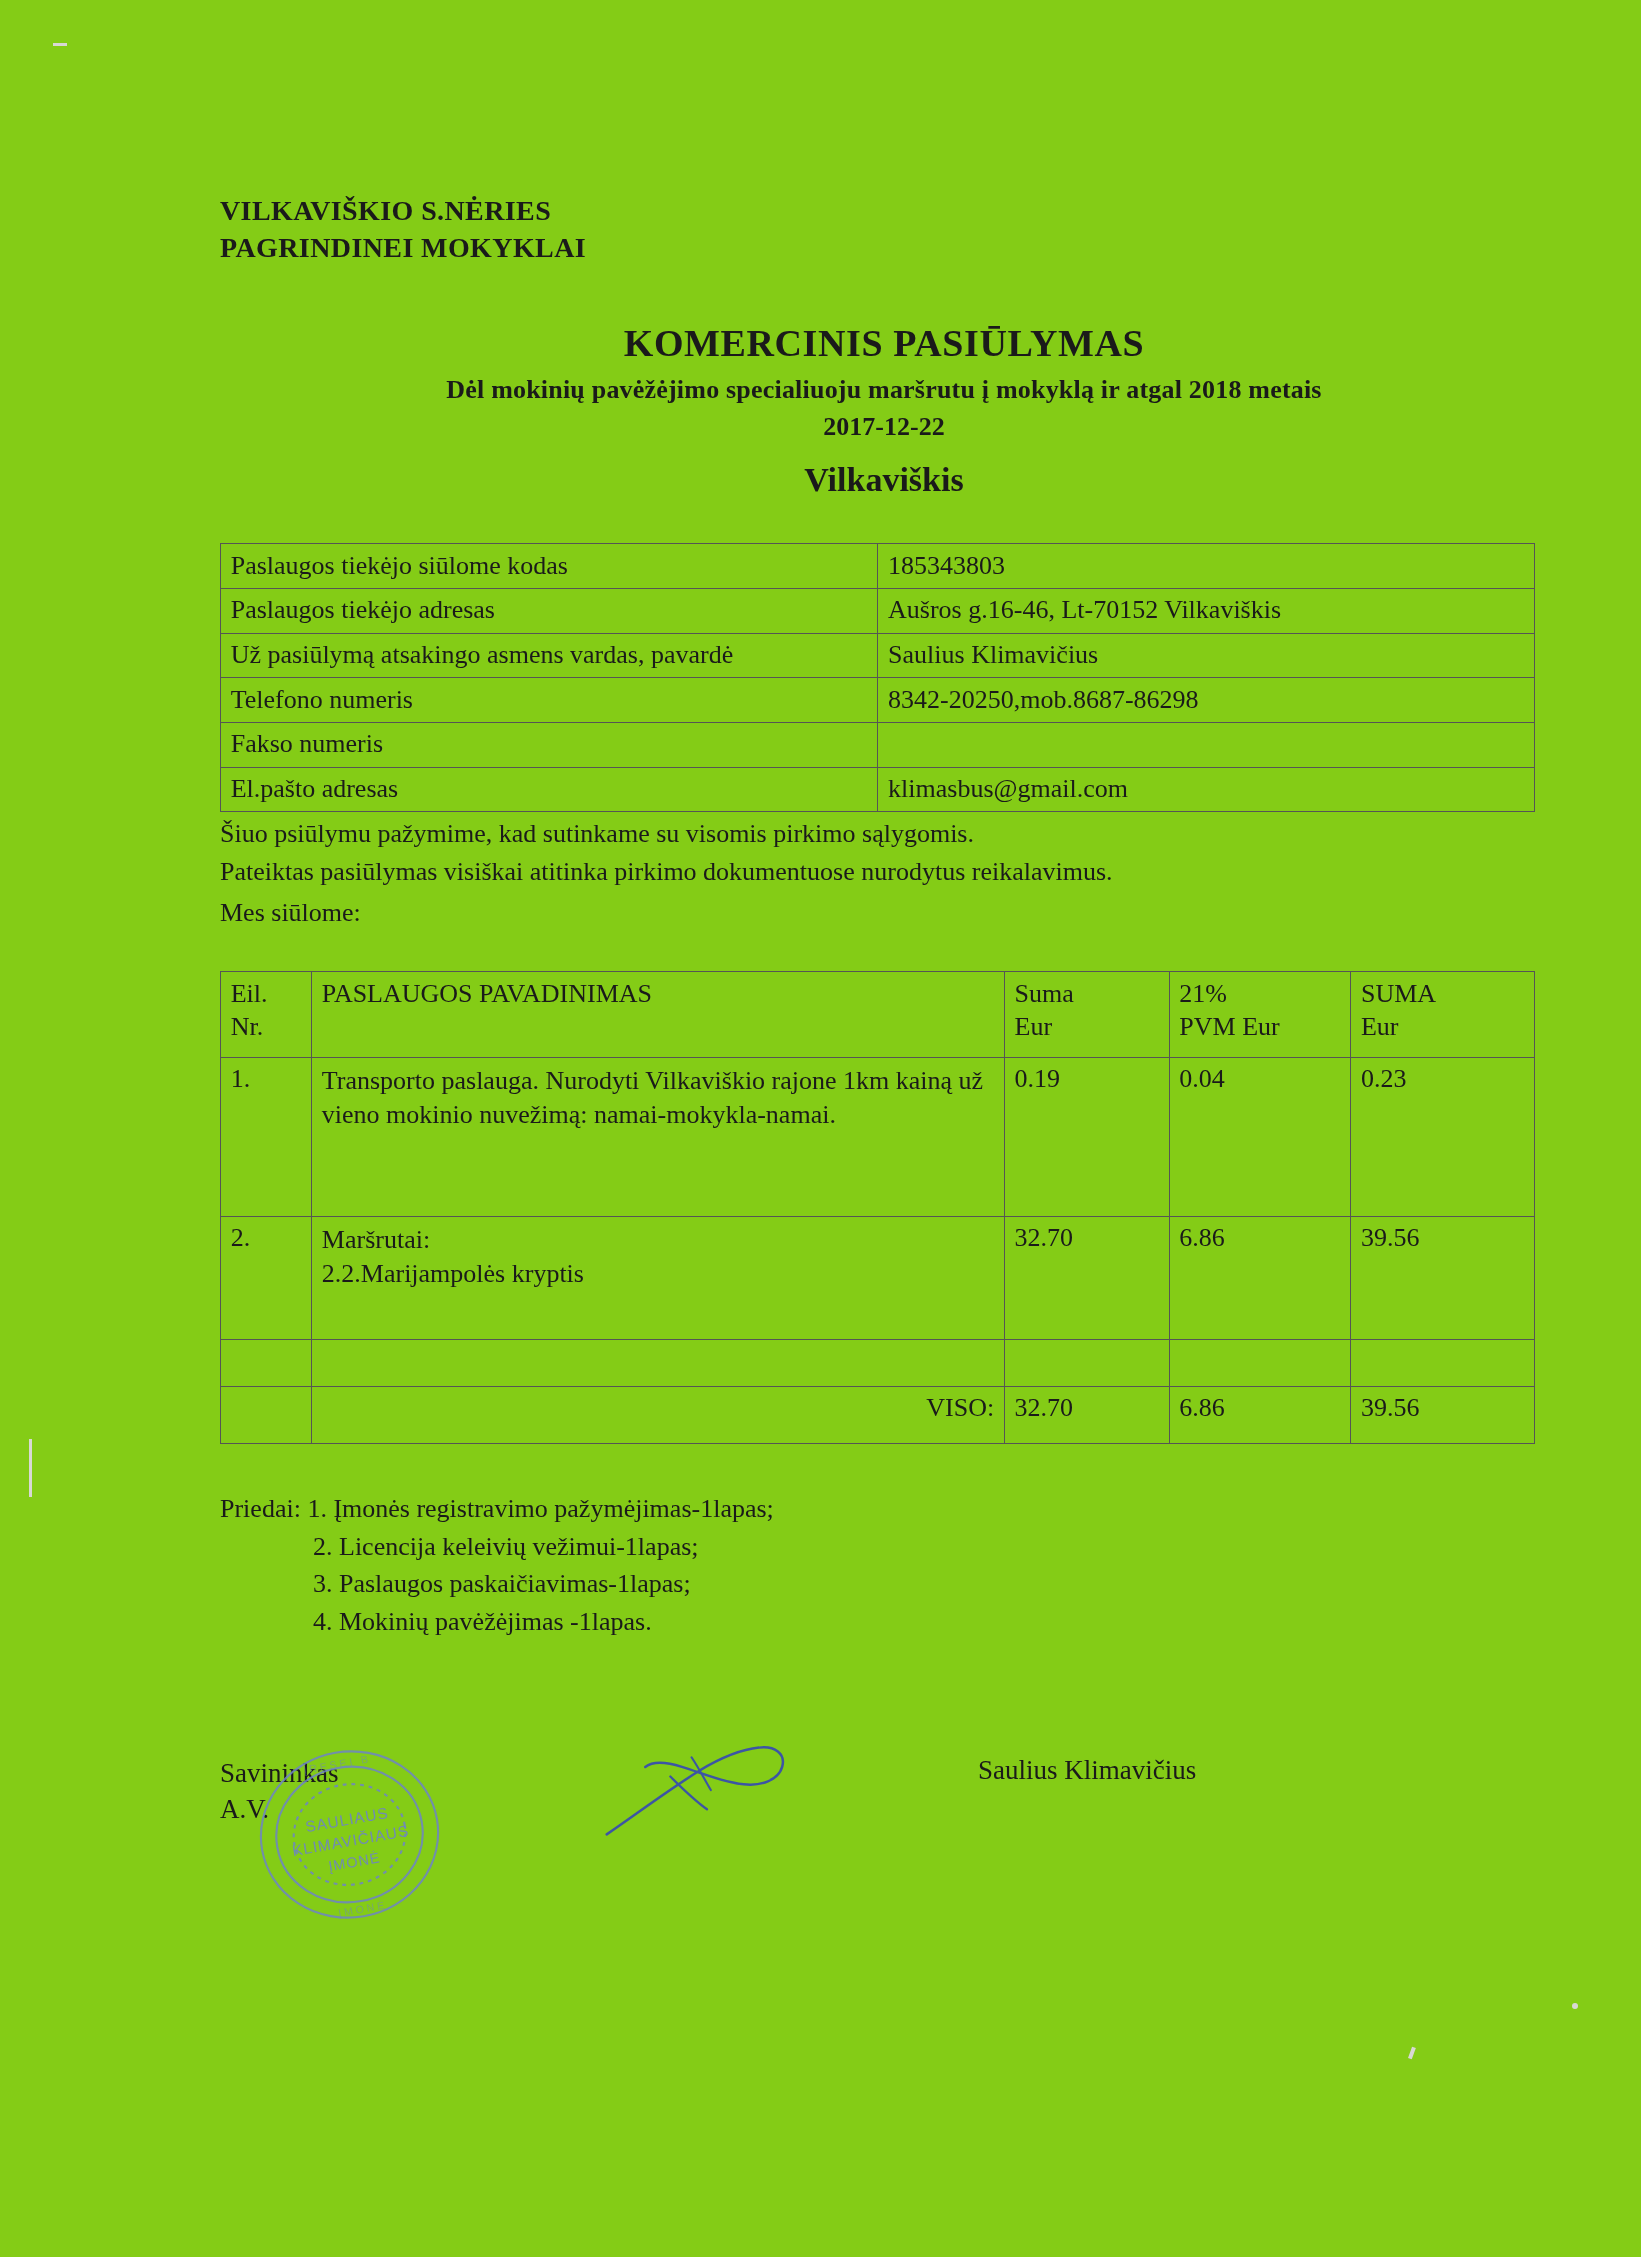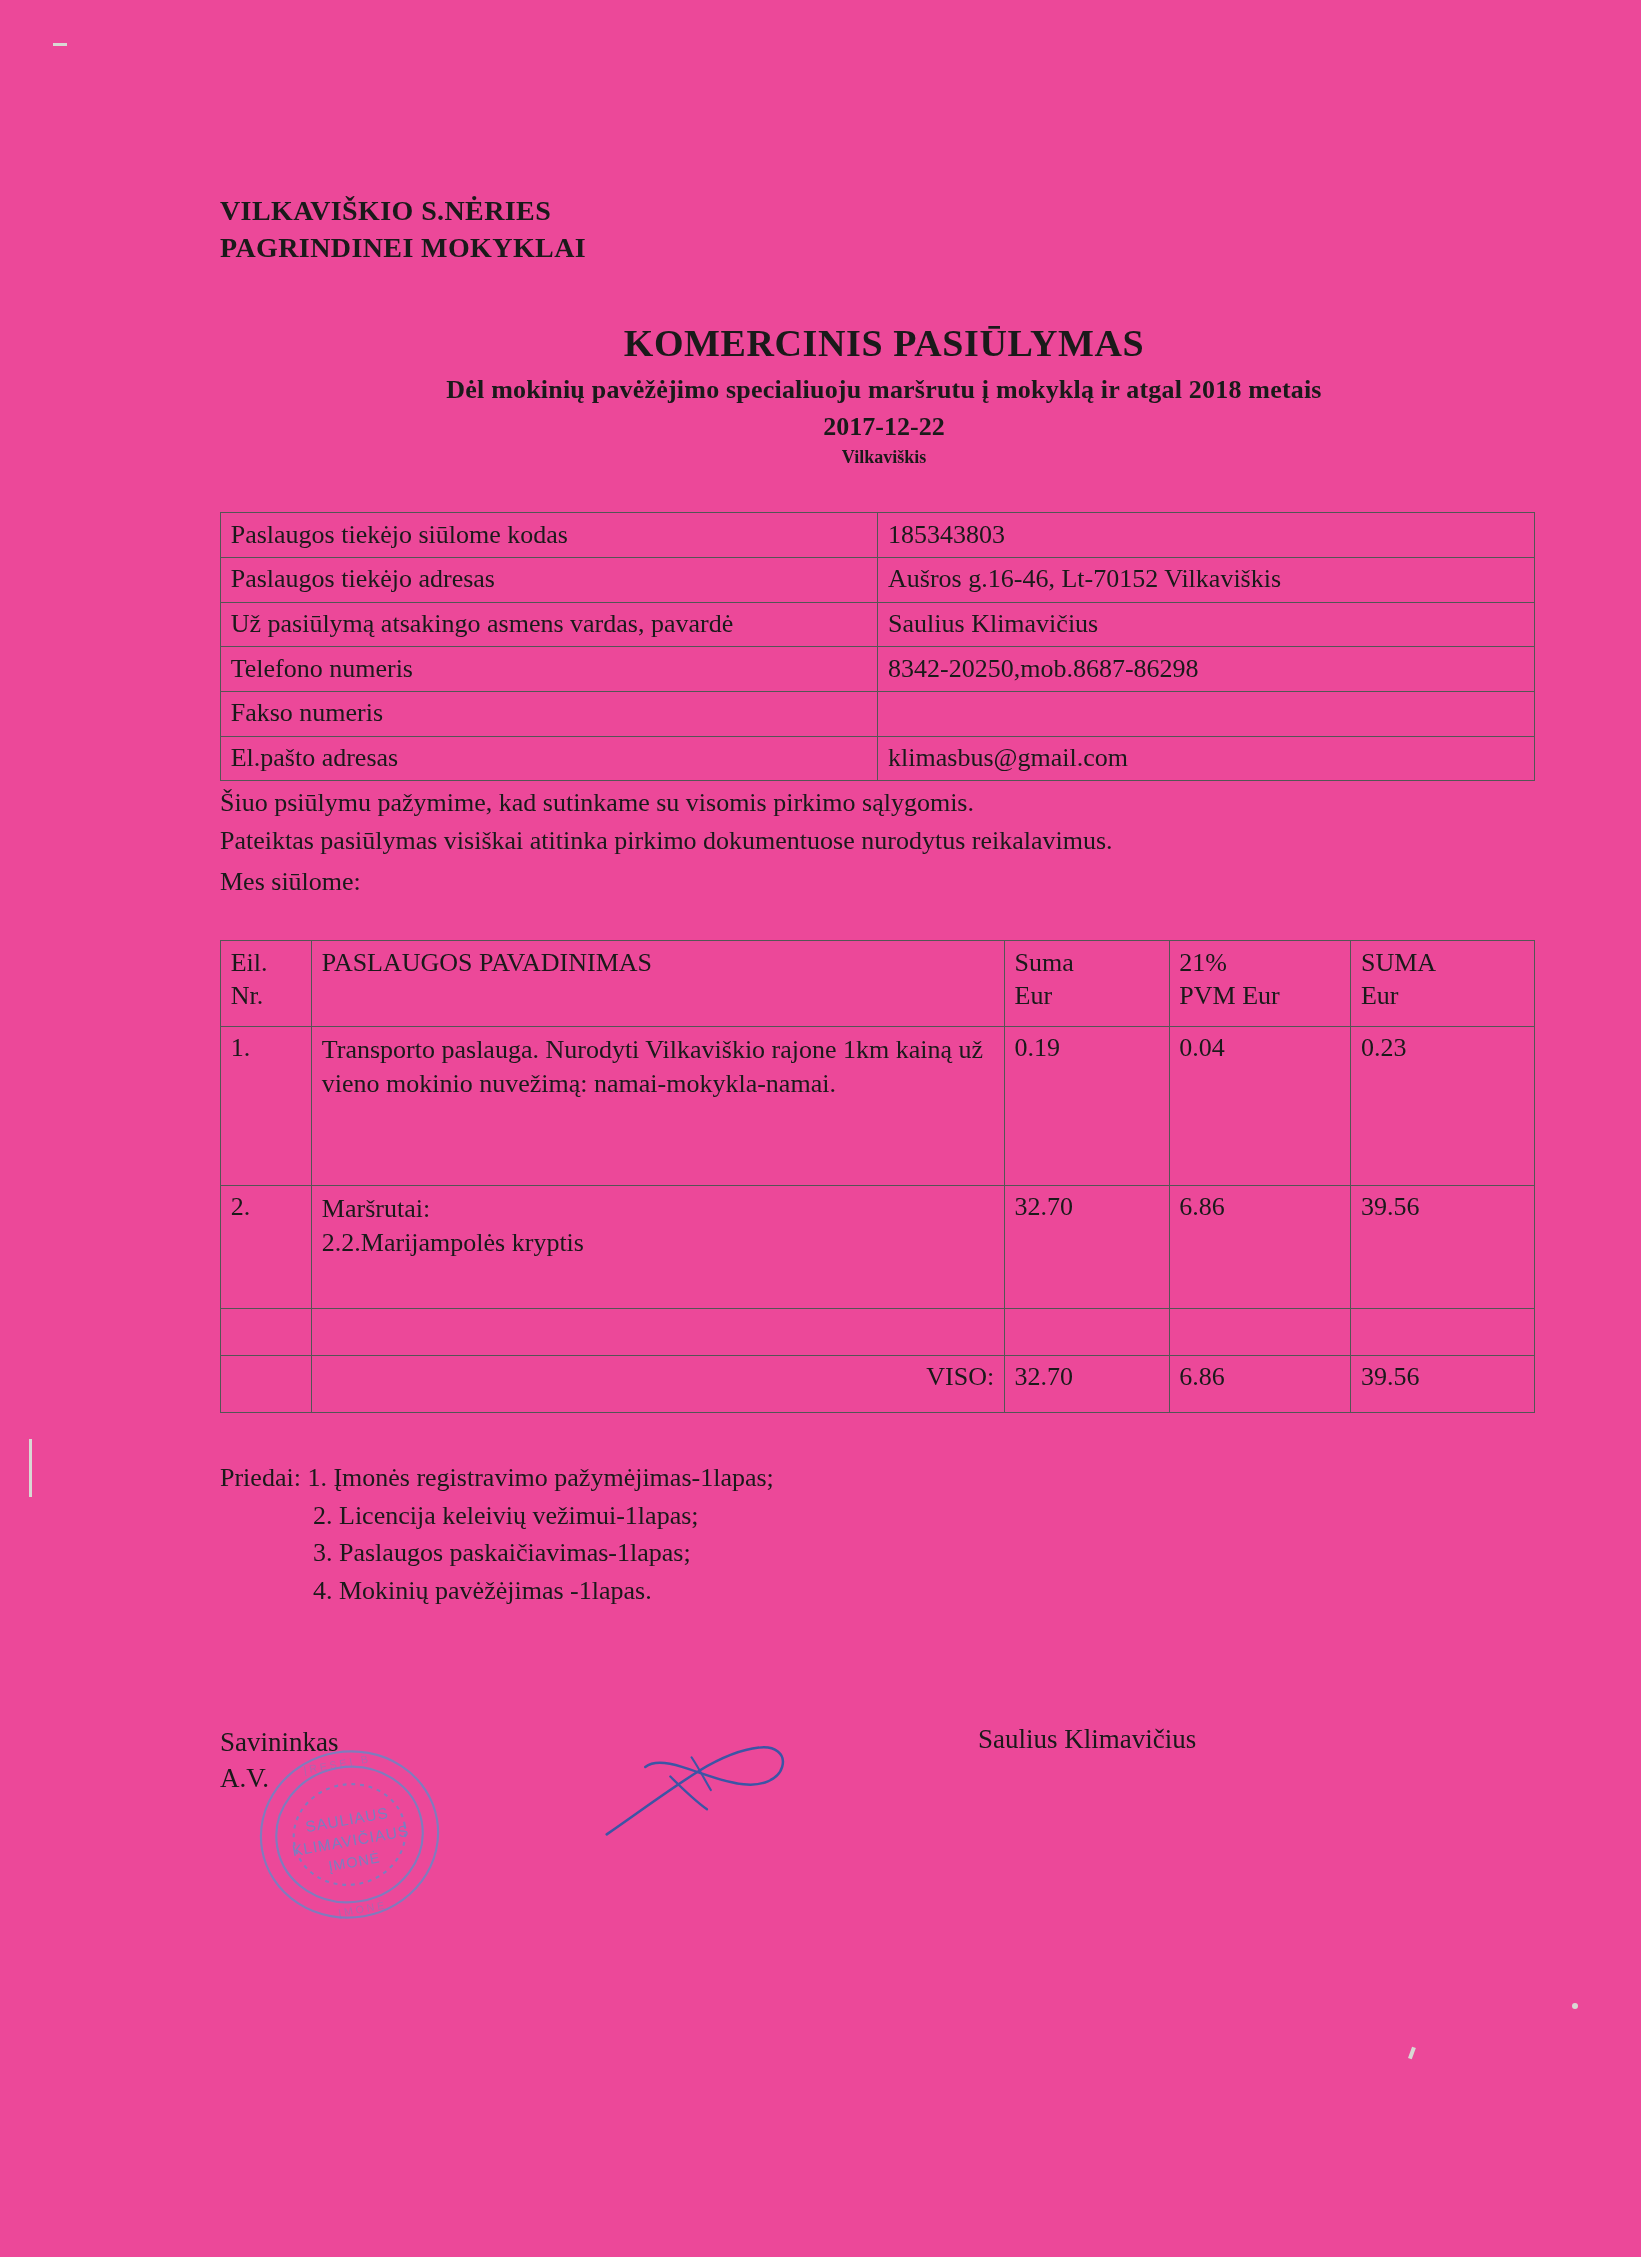--- a/index.html
+++ b/index.html
@@ -13,21 +13,21 @@
     position: relative;
     font-family: "Liberation Serif", serif;
     color: #1a1a1a;
     overflow: hidden;
   }
   .page {
     position: absolute;
     left: 0; top: 0;
     width: 1641px;
     height: 2257px;
-    background: #ec4899;
+    background: #84cc16;
   }
   .content {
     position: absolute;
     left: 220px;
     top: 193px;
     width: 1328px;
   }
   .addressee {
     font-weight: bold;
     font-size: 28px;
@@ -46,22 +46,22 @@
   .title-sub {
     font-size: 26px;
     margin-top: 9.7px;
     letter-spacing: 0.2px;
   }
   .title-date {
     font-size: 26px;
     margin-top: 7.7px;
   }
   .title-city {
-    font-size: 18px;
-    margin-top: 5px;
+    font-size: 34px;
+    margin-top: 19px;
   }
 
   
   table.info {
     margin-top: 44px;
     border-collapse: collapse;
     width: 1315px;
     font-size: 26px;
   }
   table.info td {

